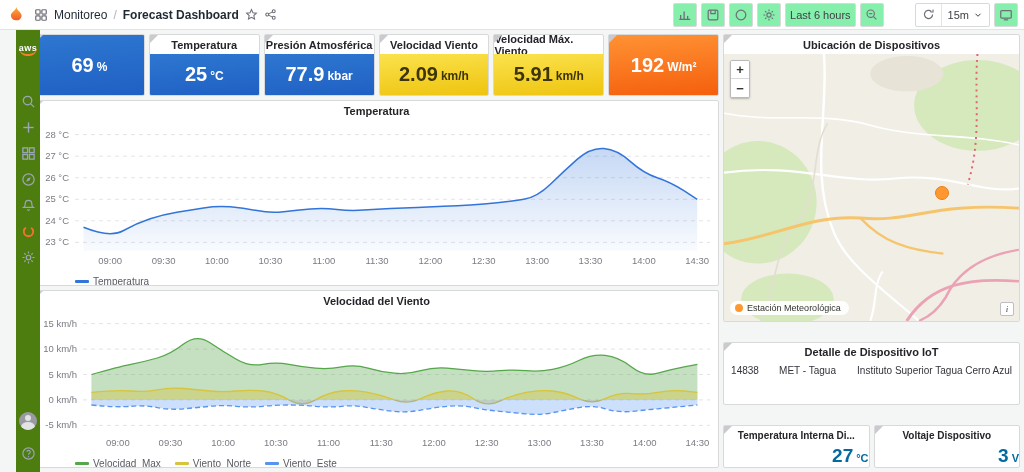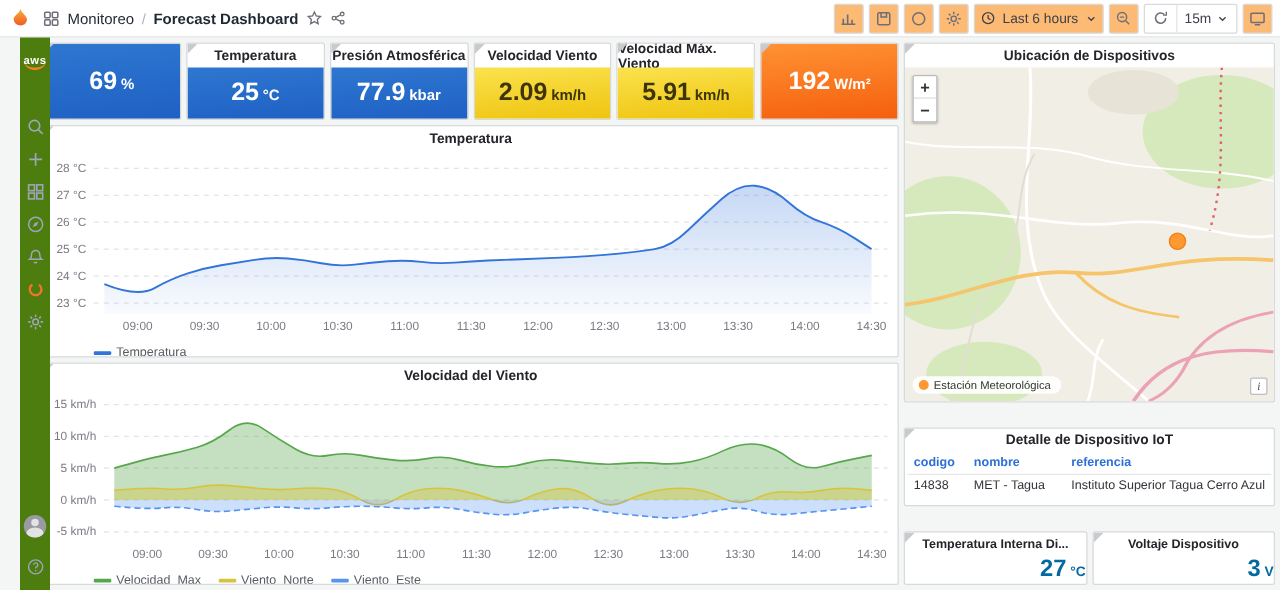--- a/index.html
+++ b/index.html
@@ -7,23 +7,23 @@
     font-family:"Liberation Sans", sans-serif; color:#1F2933; }
 
   
   .topbar { position:absolute; top:0; left:0; width:1024px; height:30px; background:#FFFFFF;
     border-bottom:1px solid #E4E4E8; display:flex; align-items:center; z-index:20; }
   .logo-slot { width:30px; height:30px; display:flex; align-items:center; justify-content:center; }
   .crumb { display:flex; align-items:center; gap:6px; font-size:12px; padding-left:4px; }
   .crumb .sep { color:#B2B2BA; }
   .crumb .page { font-weight:700; }
   .tb-right { margin-left:auto; display:flex; align-items:center; gap:4px; padding-right:6px; }
-  .tb-btn { height:24px; min-width:24px; border:1px solid #D8D9DA; border-radius:2px; background:#fdba74;
-    display:flex; align-items:center; justify-content:center; gap:5px; padding:0 4px; font-size:11px; color:#3F4049; cursor:pointer; }
-  .tb-group { display:flex; align-items:center; height:24px; border:1px solid #D8D9DA; border-radius:2px; background:#FFF; }
+  .tb-btn { height:24px; min-width:24px; border:1px solid #D8D9DA; border-radius:2px; background:#86efac;
+    display:flex; align-items:center; justify-content:center; gap:5px; padding:0 4px; font-size:11px; color:#3F4049; cursor:pointer;flex-direction:column; }
+  .tb-group { display:flex; align-items:center; height:24px; border:1px solid #D8D9DA; border-radius:2px; background:#FFF;margin-left:27px; }
   .tb-group .seg { display:flex; align-items:center; gap:4px; padding:0 6px; height:100%; font-size:11px; color:#3F4049; }
   .tb-group .seg + .seg { border-left:1px solid #E4E4E8; }
 
   
   .sidebar { position:absolute; top:30px; left:0; width:24px; height:442px; background:#4d7c0f;
     display:flex; flex-direction:column; align-items:center; padding:6px 0; z-index:20;margin-left:16px; }
   .sb-icon { width:26px; height:26px; display:flex; align-items:center; justify-content:center; cursor:pointer; }
   .aws { color:#FFFFFF; font-size:9px; font-weight:700; letter-spacing:.5px; border-bottom:2px solid #F6821F; border-radius:0 0 8px 8px; padding-bottom:1px; }
   .sb-gap { height:26px; }
   .sb-bottom { margin-top:auto; display:flex; flex-direction:column; align-items:center; gap:6px; }
@@ -423,25 +423,20 @@
           <span>Estación Meteorológica</span>
         </div>
         <div class="attr-btn">i</div>
       </div>
     </div>
 
     <div class="panel" id="table-panel">
       <span class="corner"></span>
       <div class="ph">Detalle de Dispositivo IoT</div>
       <div class="tbl" id="device-table">
-          <div class="tr head">
-            <div class="c0">codigo</div>
-            <div class="c1">nombre</div>
-            <div class="c2">referencia</div>
-          </div>
           <div class="tr row">
             <div class="c0">14838</div>
             <div class="c1">MET - Tagua</div>
             <div class="c2">Instituto Superior Tagua Cerro Azul</div>
           </div>
         </div>
     </div>
 
     <div class="small-stats" id="small-stats">
         <div class="panel sstat">

